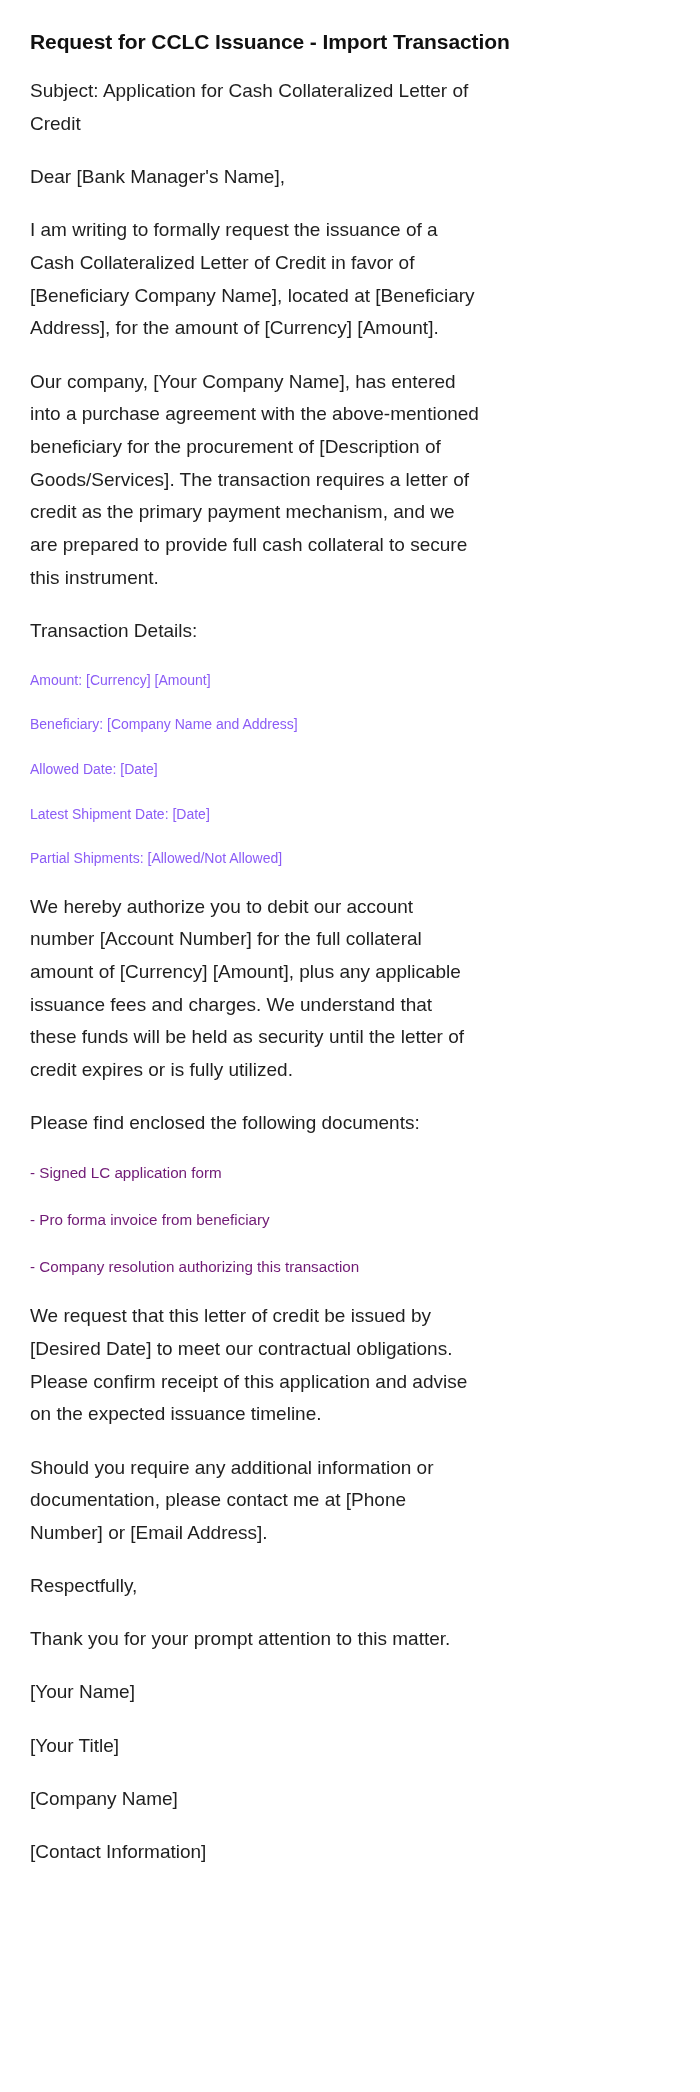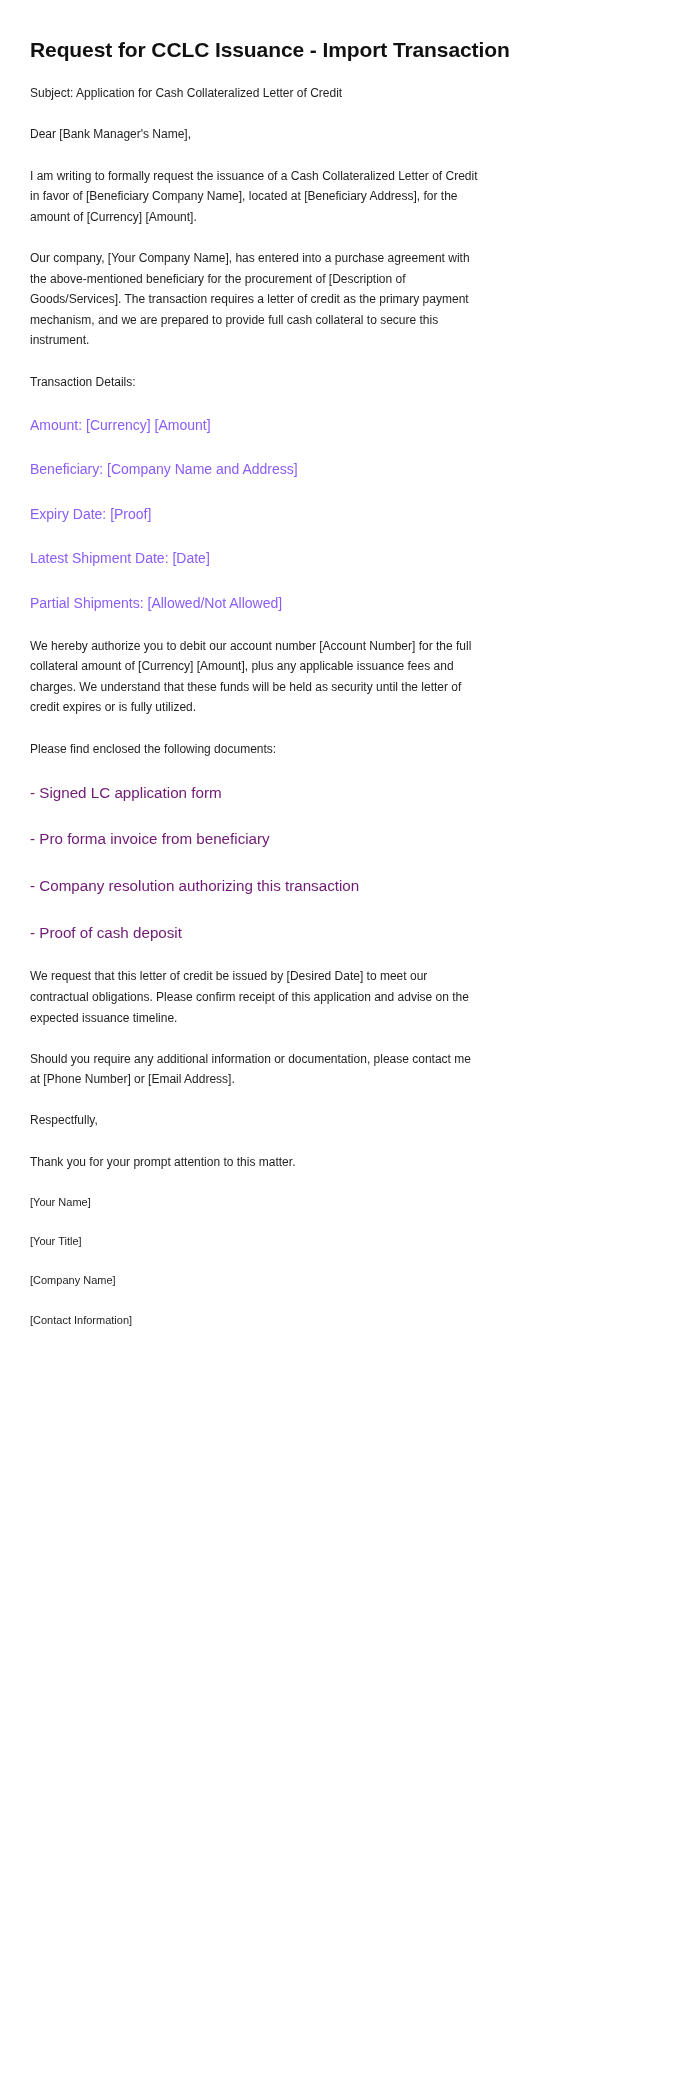--- a/index.html
+++ b/index.html
@@ -17,25 +17,25 @@
   .page {
     width: 700px;
     box-sizing: border-box;
     padding: 16px 32px 28px 30px;
   }
   .doc-title {
     font-size: 21px;
     line-height: 1.3;
     font-weight: bold;
     color: #111111;
-    margin: 20px 0 20px 0;
+    margin: 12px 0 20px 0;
     letter-spacing: -0.1px;
   }
   .para {
-    font-size: 12px;
+    font-size: 19px;
     line-height: 1.72;
     color: #1f1f1f;
     margin: 0 0 20.5px 0;
     max-width: 452px;
     font-weight: 400;
   }
   .para:last-child {
     margin-bottom: 0;
   }
   .detail-line {
@@ -46,21 +46,21 @@
     max-width: 452px;
   }
   .bullet-line {
     font-size: 15.2px;
     line-height: 1.72;
     color: #701a75;
     margin: 0 0 20.5px 0;
     max-width: 452px;
   }
   .sig-line {
-    font-size: 11px;
+    font-size: 19px;
     line-height: 1.72;
     color: #1f1f1f;
     margin: 0 0 20.5px 0;
     max-width: 452px;
   }
 </style>
 </head>
 <body>
 
 <div class="page">
@@ -72,32 +72,31 @@
   <p class="para">Dear [Bank Manager's Name],</p>
 
   <p class="para">I am writing to formally request the issuance of a Cash Collateralized Letter of Credit in favor of [Beneficiary Company Name], located at [Beneficiary Address], for the amount of [Currency] [Amount].</p>
 
   <p class="para">Our company, [Your Company Name], has entered into a purchase agreement with the above-mentioned beneficiary for the procurement of [Description of Goods/Services]. The transaction requires a letter of credit as the primary payment mechanism, and we are prepared to provide full cash collateral to secure this instrument.</p>
 
   <p class="para">Transaction Details:</p>
 
   <p class="detail-line">Amount: [Currency] [Amount]</p>
   <p class="detail-line">Beneficiary: [Company Name and Address]</p>
-  <p class="detail-line">Expiry Date: [Proof]</p>
+  <p class="detail-line">Allowed Date: [Date]</p>
   <p class="detail-line">Latest Shipment Date: [Date]</p>
   <p class="detail-line">Partial Shipments: [Allowed/Not Allowed]</p>
 
   <p class="para">We hereby authorize you to debit our account number [Account Number] for the full collateral amount of [Currency] [Amount], plus any applicable issuance fees and charges. We understand that these funds will be held as security until the letter of credit expires or is fully utilized.</p>
 
   <p class="para">Please find enclosed the following documents:</p>
 
   <p class="bullet-line">- Signed LC application form</p>
   <p class="bullet-line">- Pro forma invoice from beneficiary</p>
   <p class="bullet-line">- Company resolution authorizing this transaction</p>
-  <p class="bullet-line">- Proof of cash deposit</p>
 
   <p class="para">We request that this letter of credit be issued by [Desired Date] to meet our contractual obligations. Please confirm receipt of this application and advise on the expected issuance timeline.</p>
 
   <p class="para">Should you require any additional information or documentation, please contact me at [Phone Number] or [Email Address].</p>
 
   <p class="para">Respectfully,</p>
 
   <p class="para">Thank you for your prompt attention to this matter.</p>
 
   <p class="sig-line">[Your Name]</p>

